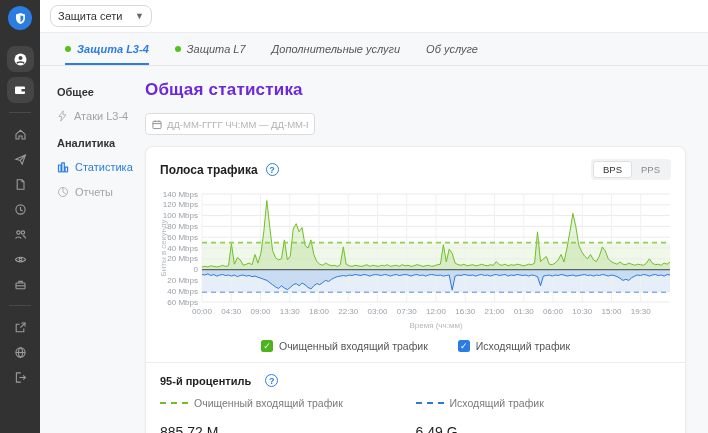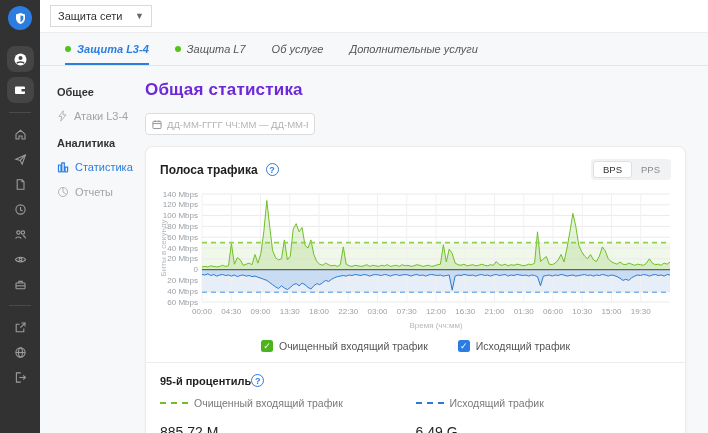--- a/index.html
+++ b/index.html
@@ -18,21 +18,21 @@
   .railbtn + .railbtn { margin-top:5px; }
   .raildiv { width:22px; border-top:1px solid #4a4a4a; margin:9px 0; }
   .railicon { width:24px; height:24px; background:none; border:none; color:#9b9b9b;
               display:flex; align-items:center; justify-content:center; cursor:pointer; }
   .railicon + .railicon { margin-top:1px; }
 
   
   .right { flex:1; display:flex; flex-direction:column; min-width:0; }
   .topbar { height:33px; background:#fff; border-bottom:1px solid #ededed;
             display:flex; align-items:center; padding:0 10px; flex:0 0 33px; }
-  .select { width:102px; height:22px; border:1px solid #d9d9d9; border-radius:0; background:#fff;
+  .select { width:102px; height:22px; border:1px solid #d9d9d9; border-radius:8px; background:#fff;
             display:flex; align-items:center; padding:0 7px; font-size:11px; color:#333; cursor:pointer; }
   .select .lbl { flex:1; }
   .caret { color:#666; font-size:9px; }
   .addlink { margin-left:16px; color:#2b7de1; font-size:11.5px; font-weight:bold;
              text-decoration:none; cursor:pointer; }
 
   
   .tabs { height:33px; flex:0 0 33px; display:flex; align-items:stretch; gap:26px;
           padding:0 0 0 25px; border-bottom:1px solid #e4e5e7; background:#f7f8f9;font-style:italic; }
   .tab { display:flex; align-items:center; gap:6px; font-size:11px; color:#555;
@@ -73,21 +73,21 @@
   #chart { display:block; margin:2px auto 0; }
   .legend { display:flex; justify-content:center; gap:30px; margin:4px 0 10px; }
   .legend label { display:flex; align-items:center; gap:6px; font-size:10.5px; color:#555; cursor:pointer; }
   .cb { width:12px; height:12px; border-radius:2.5px; color:#fff; font-size:9px;
         display:inline-flex; align-items:center; justify-content:center; }
   .cb.green { background:#4db31d; }
   .cb.blue { background:#2b7de1; }
   .carddiv { border-top:1px solid #ececec; }
 
   .pctl { padding:11px 14px 12px; }
-  .pctl-title { display:flex; align-items:flex-end; gap:0; font-size:11px; font-weight:bold; color:#1f1f1f; }
+  .pctl-title { display:flex; align-items:flex-end; gap:14px; font-size:11px; font-weight:bold; color:#1f1f1f; }
   .pctl-row { display:flex; margin-top:10px; }
   .pctl-item { width:265px; }
   .pctl-label { display:flex; align-items:center; gap:6px; font-size:10.5px; color:#7a7a7a; }
   .dash { width:28px; border-top:2px dashed #70bf27; display:inline-block; }
   .dash.blue { border-top-color:#2e7ad1; }
   .pctl-value { font-size:14px; font-weight:normal; color:#1f1f1f; margin-top:15px; }
 
   svg.ic { display:block; }
 </style>
 </head>
@@ -197,24 +197,24 @@
     <nav class="tabs">
       <div class="tab active">
         <span class="dot"></span>
         <span>Защита L3-4</span>
       </div>
       <div class="tab">
         <span class="dot"></span>
         <span>Защита L7</span>
       </div>
       <div class="tab">
+        <span>Дополнительные услуги</span>
+      </div>
+      <div class="tab">
         <span>Об услуге</span>
-      </div>
-      <div class="tab">
-        <span>Дополнительные услуги</span>
       </div>
     </nav>
 
     <div class="content">
 
       <nav class="subnav">
         <div class="nav-group">
           <div class="nav-header">Общее</div>
           <div class="nav-item">
             <svg class="ic" width="11" height="12" viewBox="0 0 11 12">

